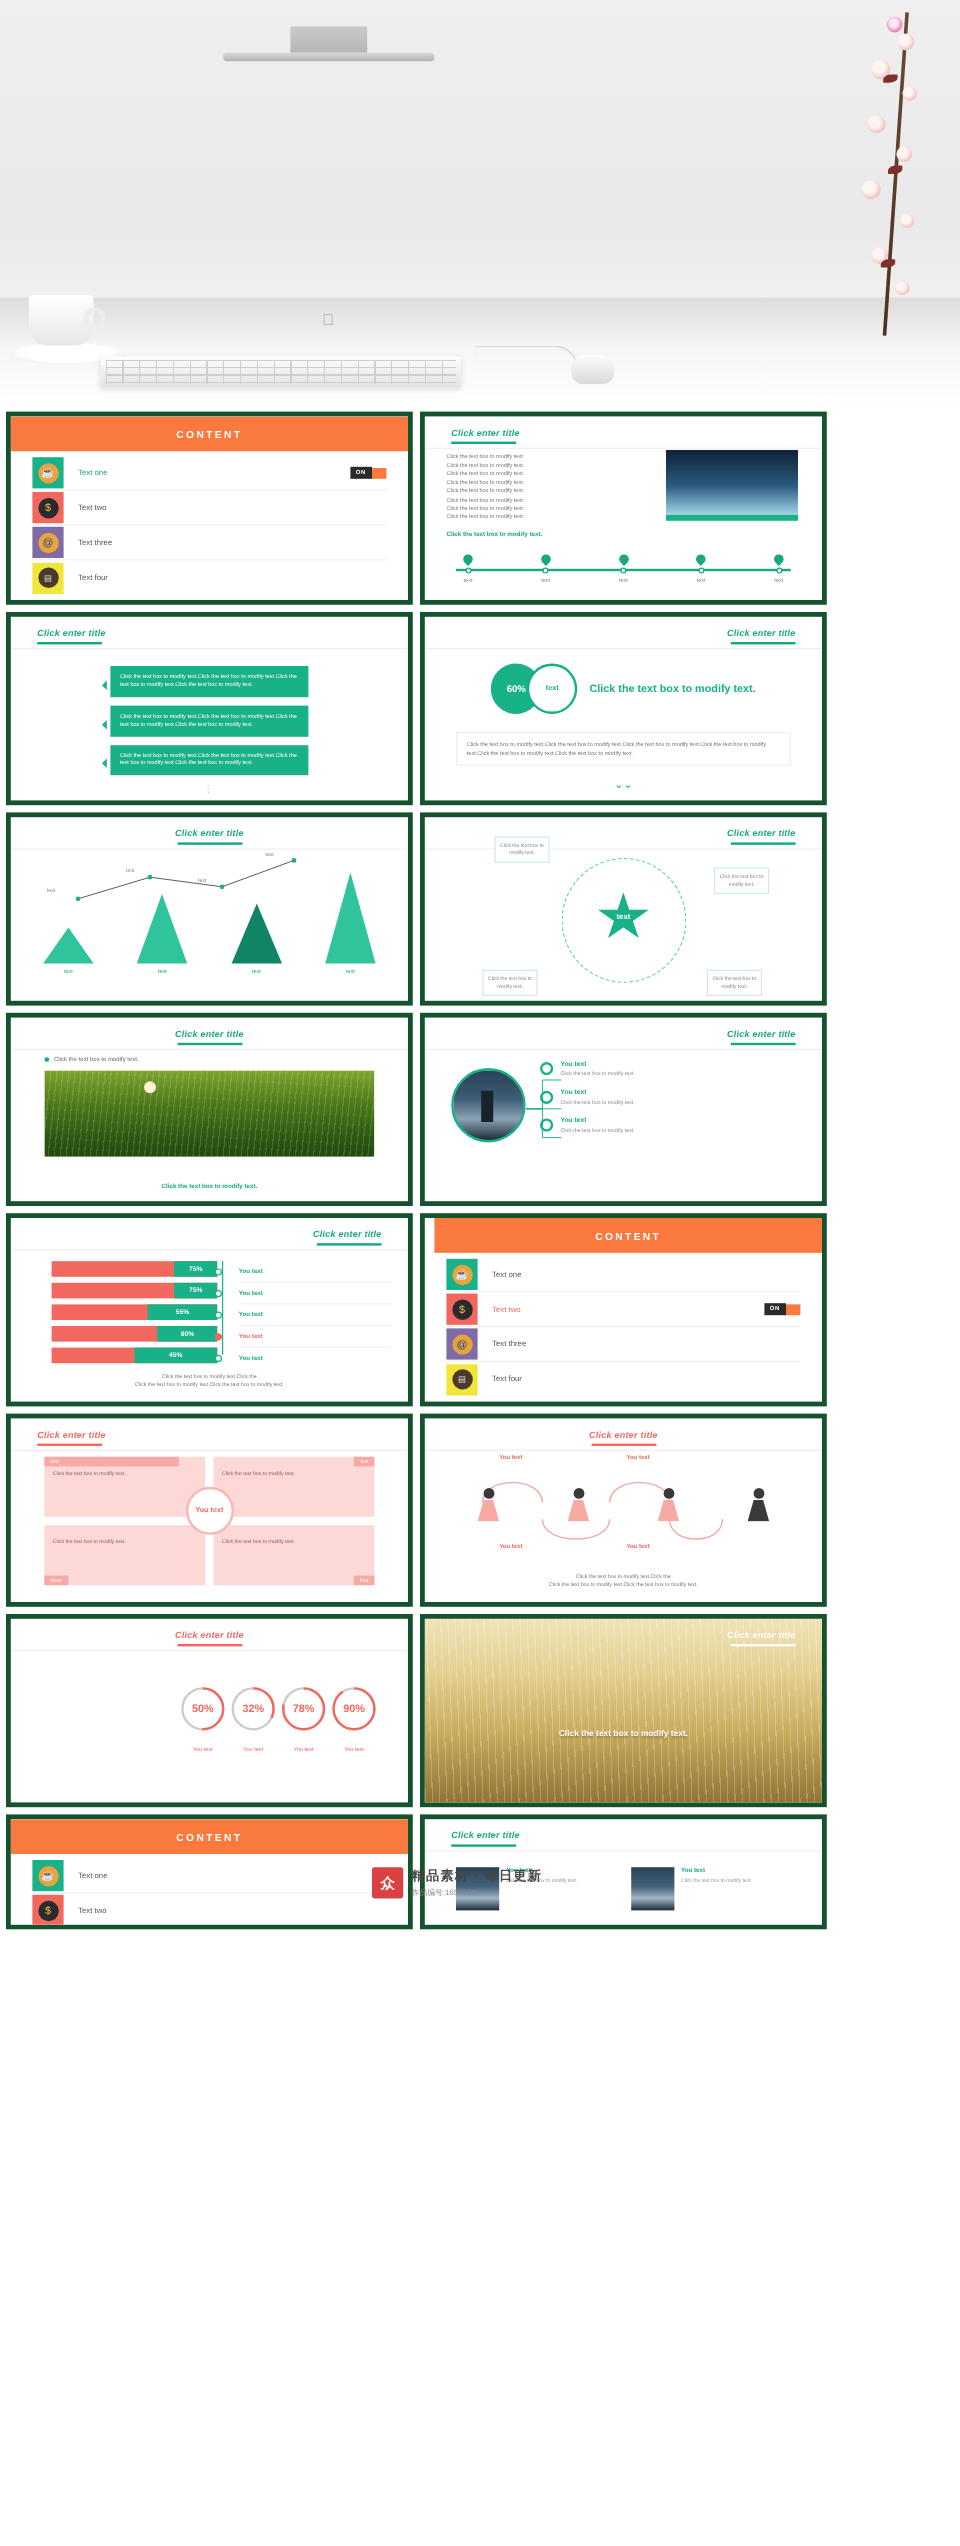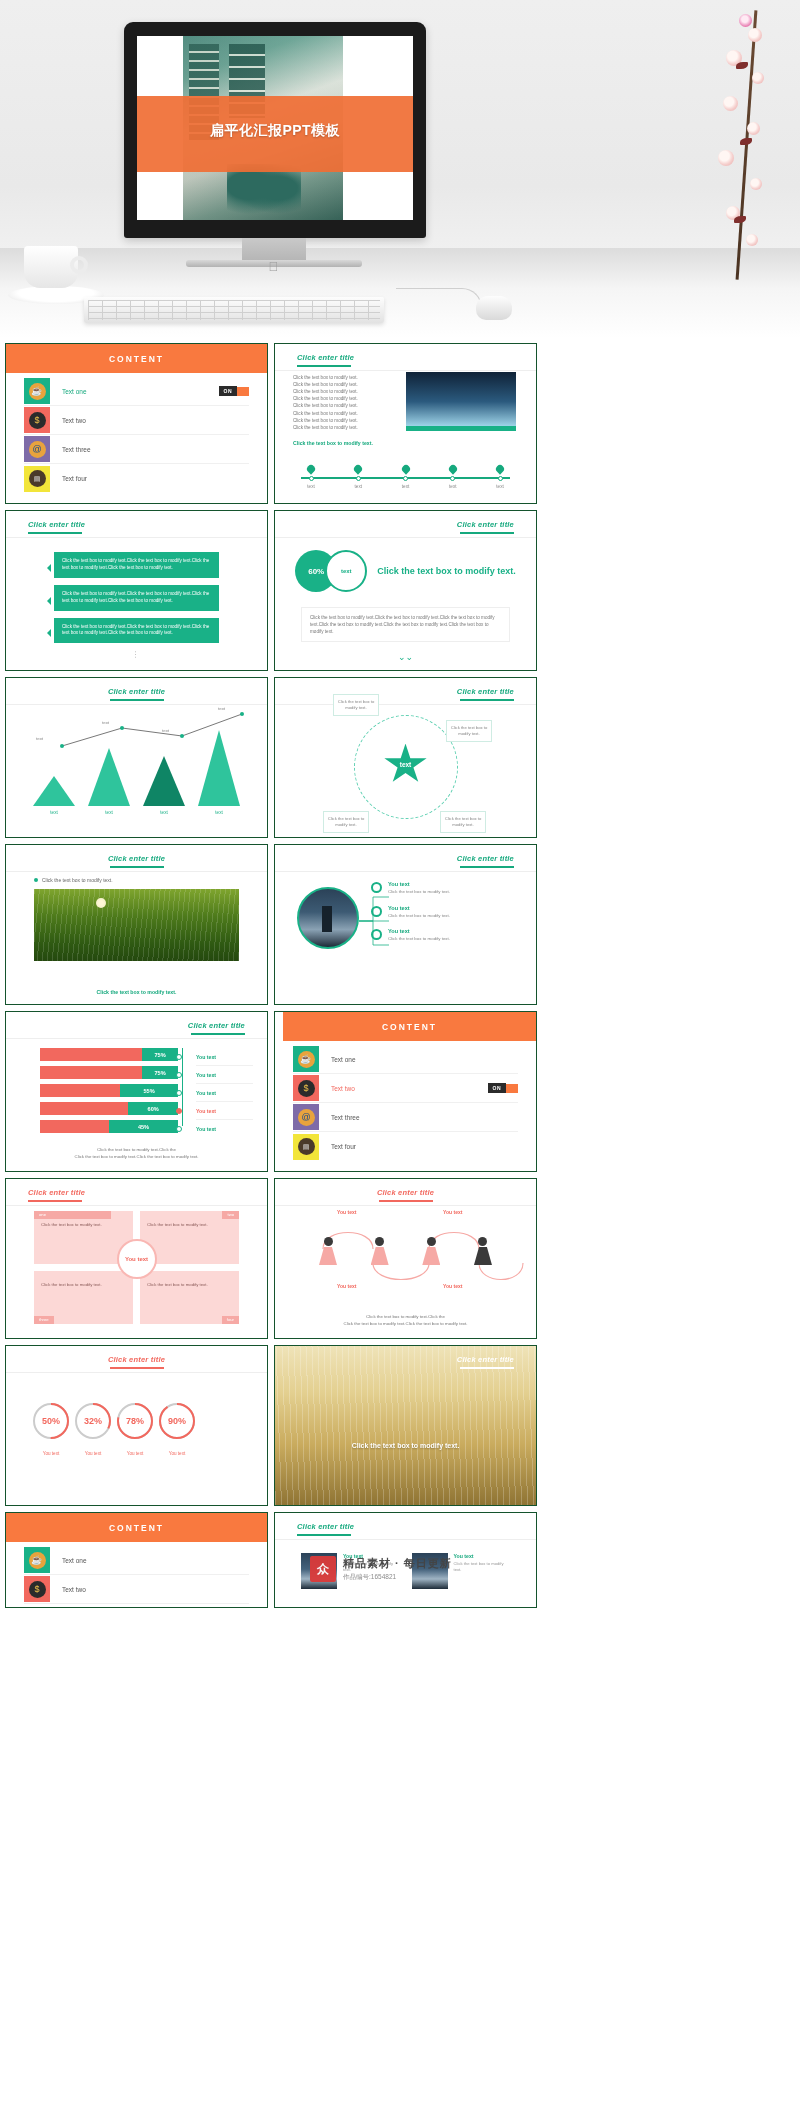--- a/index.html
+++ b/index.html
@@ -107,23 +107,23 @@
   .leaf { position:absolute; width:12px; height:7px; border-radius:60% 10% 60% 10%;
     background:#7f2f2d; }
 
   
   .grid {
     display:flex; flex-wrap:wrap; gap:6px 6px;
     padding: 5px 5px 0 5px;
     background:#ffffff;
   }
   .slide {
-    width:263px; height:161px;
+    width:339px; height:161px;
     background:#ffffff;
-    border:1px solid #14532d;
+    border:4px solid #14532d;
     position:relative; overflow:hidden;
   }
   .stitle {
     color:#16a97e; font-size:7.5px; font-weight:bold;
     text-align:center; padding-top:9px; letter-spacing:.2px;font-style:italic;
   }
   .stitle.right { text-align:right; padding-right:22px; }
   .stitle.left { text-align:left; padding-left:22px; }
   .stitle.red { color:#f2685e; }
   .underline { height:2px; width:54px; background:#16a97e; margin:3px auto 0 auto; }
@@ -259,21 +259,21 @@
     justify-content:space-between; align-items:flex-end; }
   .person { width:26px; text-align:center; }
   .phead { width:9px; height:9px; border-radius:50%; background:#3a3a3a; margin:0 auto; }
   .pbody { width:18px; height:18px; margin:1px auto 0 auto; background:#f6a9a5;
     clip-path: polygon(28% 0,72% 0,100% 100%,0 100%); }
   .pbody.dark { background:#3a3a3a; }
   .ptxt-top { position:absolute; top:30px; color:#f2685e; font-size:5px; font-weight:bold; }
 
   
   .donuts { position:absolute; left:24px; right:24px; top:54px; display:flex;
-    justify-content:flex-start; }
+    justify-content:flex-end; }
   .donut { text-align:center; }
   .dlbl { font-size:4.6px; color:#f2685e; margin-top:5px; }
 
   
   .wheat { position:absolute; inset:0;
     background: linear-gradient(180deg,#efe3b8 0%,#e3cf8f 30%,#c9ab5e 62%,#8f7434 100%); }
   .wheat:after { content:""; position:absolute; inset:0;
     background: repeating-linear-gradient(88deg, rgba(255,255,255,.22) 0 1px, transparent 1px 6px); }
   .wheat-cap { position:absolute; left:0; right:0; top:60%; text-align:center; color:#fff;
     font-size:7px; font-weight:bold; line-height:1.5; text-shadow:0 1px 2px rgba(0,0,0,.3); }
@@ -298,29 +298,20 @@
 </style>
 </head>
 <body>
 
 <div class="page">
 
   <div class="hero">
     <div class="hero-floor"></div>
 
     <div class="monitor">
-      <div class="bezel">
-        <div class="screen">
-          <div class="photo">
-            <div class="photo-chairs"></div>
-          </div>
-          <div class="orange-band"></div>
-          <div class="hero-title">扁平化汇报PPT模板</div>
-        </div>
-      </div>
       <div class="neck"></div>
       <div class="stand-base"></div>
       <div class="apple-logo"></div>
     </div>
 
     <div class="coffee">
       <div class="saucer"></div>
       <div class="cup"></div>
       <div class="cup-handle"></div>
     </div>

